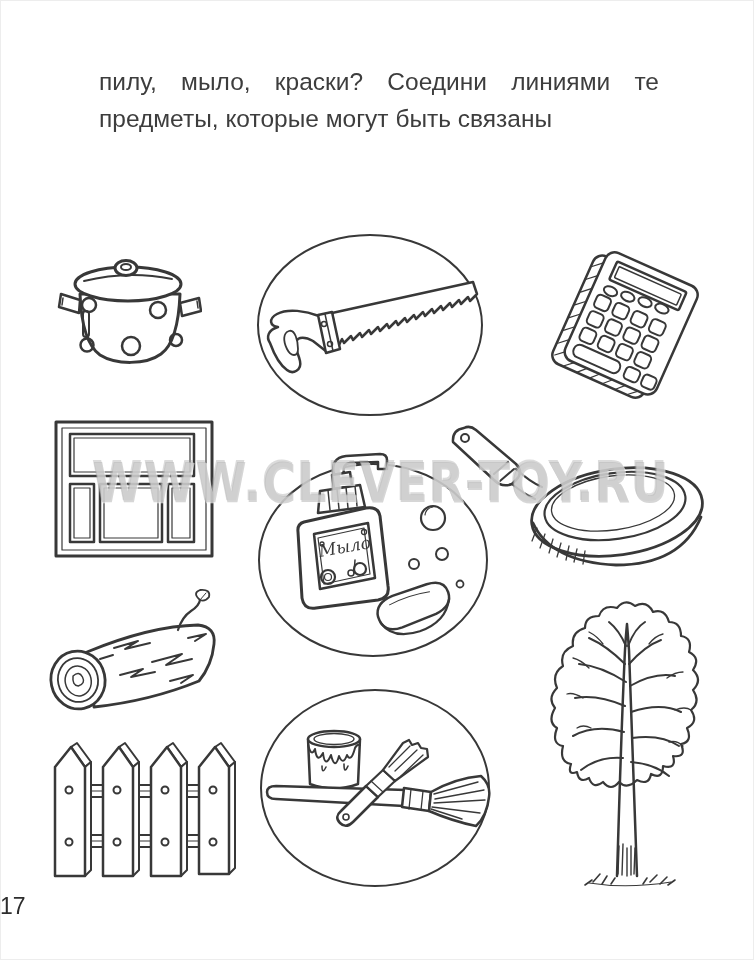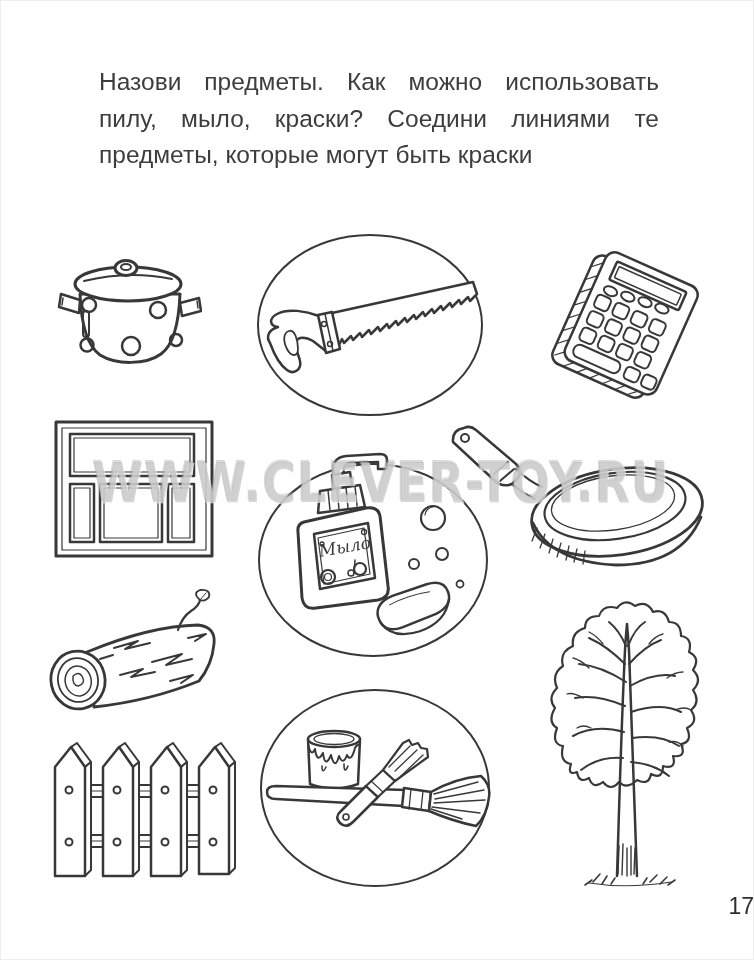--- a/index.html
+++ b/index.html
@@ -13,32 +13,31 @@
   figure.art svg{display:block;width:100%;height:100%;}
   .art svg *{stroke:#383838;fill:none;stroke-linecap:round;stroke-linejoin:round;}
   .art svg .fw{fill:#ffffff;}
   .art svg .txt{fill:#3a3a3a;stroke:none;font-style:italic;
         font-family:"DejaVu Serif","Liberation Serif",serif;}
   .watermark{position:absolute;left:74px;top:450px;width:614px;text-align:center;z-index:6;
         font-family:"DejaVu Sans",sans-serif;font-weight:bold;font-size:46px;letter-spacing:1px;
         color:rgba(184,184,184,0.58);transform:scaleY(1.2);transform-origin:top left;
         text-shadow:1px 1px 0 rgba(255,255,255,0.65),-1px -1px 0 rgba(152,152,152,0.35);
         pointer-events:none;}
-  .pagenum{position:absolute;left:0;top:893px;width:754px;text-align:right;
+  .pagenum{position:absolute;left:0;top:893px;width:754px;text-align:left;
         font-size:23px;color:#2d2d2d;}
 </style>
 </head>
 <body>
 
 <div class="page">
 
   <div class="instruction">
-    <div class="line">Назови предметы. Как можно использовать</div>
     <div class="line">пилу, мыло, краски? Соедини линиями те</div>
-    <div class="line">предметы, которые могут быть краски</div>
+    <div class="line">предметы, которые могут быть связаны</div>
   </div>
 
   <figure class="art" style="left:50px;top:248px;width:152px;height:132px">
     <svg viewBox="0 0 152 132">
       <path class="fw" stroke-width="3" d="M 30 46 C 31 72 36 97 50 107 C 66 117 96 117 111 106 C 125 96 129 72 130 46 L 30 46 Z"></path>
       <path class="fw" stroke-width="2.5" d="M 30 52 L 11 46 L 9 59 L 29 65 Z"></path>
       <path stroke-width="1.5" d="M 13 50 L 12 57"></path>
       <path class="fw" stroke-width="2.5" d="M 130 55 L 149 50 L 151 63 L 132 68 Z"></path>
       <path stroke-width="1.5" d="M 147 53 L 148 60"></path>
       <circle stroke-width="2.5" cx="39" cy="57" r="7"></circle>

